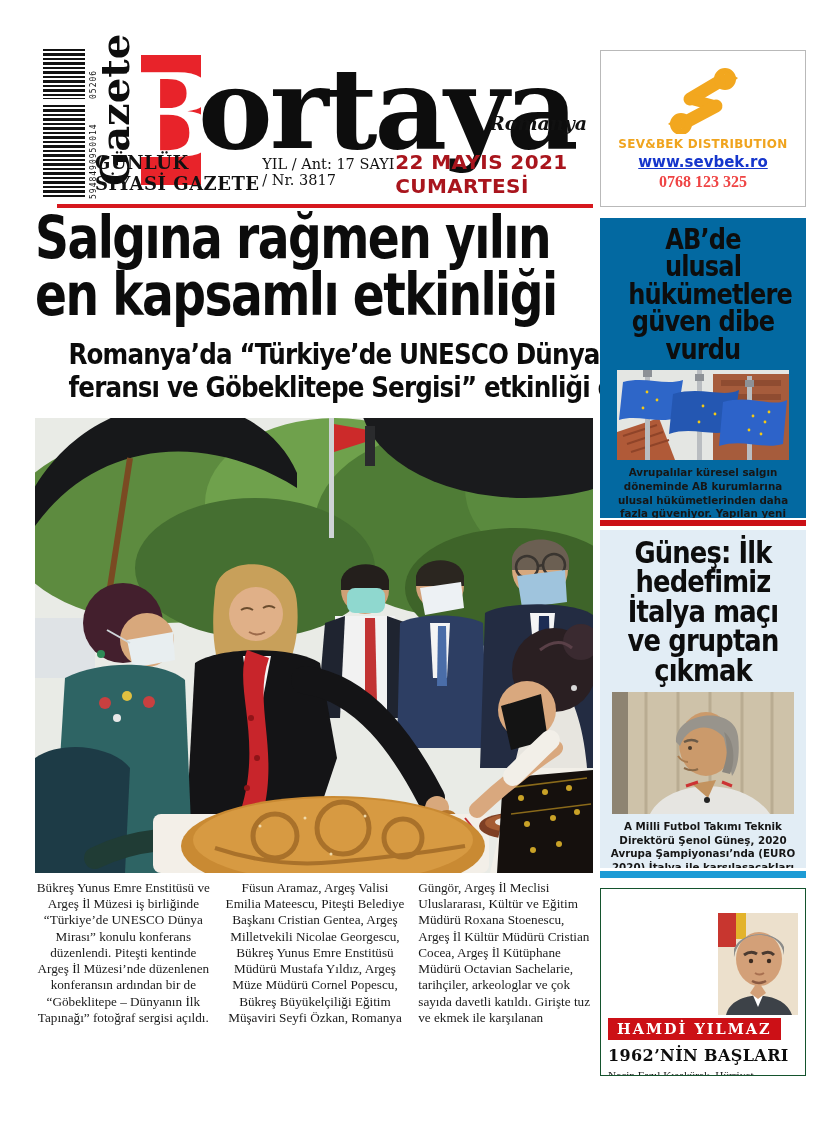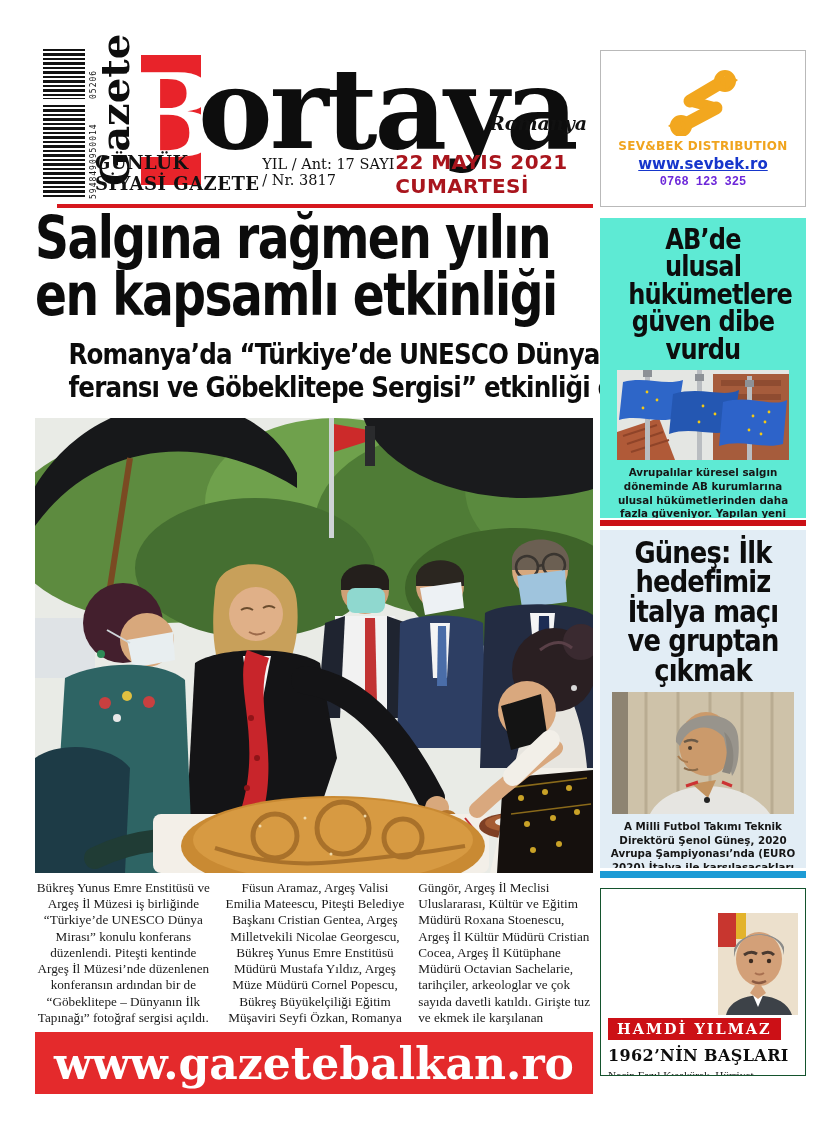--- a/index.html
+++ b/index.html
@@ -56,23 +56,23 @@
     display:flex; align-items:center; justify-content:center; }
   .banner span { font-family:"DejaVu Serif", serif; font-weight:bold; font-size:44px; color:#fff; letter-spacing:0px; }
 
   
   .ad-box { position:absolute; left:600px; top:50px; width:206px; height:157px; border:1px solid #b9b9b9;
     display:flex; flex-direction:column; align-items:center; justify-content:center; gap:2px; background:#fff; }
   .ad-name { font-family:"DejaVu Sans", sans-serif; font-weight:bold; font-size:13px; color:#f0a41e;
     letter-spacing:0.3px; white-space:nowrap; transform:scaleX(0.92); }
   .ad-url { font-family:"DejaVu Sans", sans-serif; font-weight:bold; font-size:15px; color:#1636cc;
     text-decoration:underline; }
-  .ad-phone { font-family:Liberation Mono, monospace; font-weight:bold; font-size:12px; color:#6d28d9; }
-
-  .rail-art1 { position:absolute; left:600px; top:218px; width:206px; height:300px; background:#5eead4;
+  .ad-phone { font-family:Liberation Serif, serif; font-weight:bold; font-size:16px; color:#ef4444; }
+
+  .rail-art1 { position:absolute; left:600px; top:218px; width:206px; height:300px; background:#0369a1;
     padding:6px 16px; overflow:hidden; }
   .rail-art2 { position:absolute; left:600px; top:530px; width:206px; height:338px; background:#e2edf5;
     padding:6px 8px; overflow:hidden; }
   .rail-hl { display:block; text-align:center; font-family:"DejaVu Sans", sans-serif; font-weight:bold;
     color:#0d0d0d; letter-spacing:-1px; line-height:0.98; transform:scaleX(0.86); transform-origin:50% 50%; }
   .rail-hl1 { font-size:28px; margin-top:2px; }
   .rail-hl2 { font-size:30px; margin-top:2px; }
   .rail-img { display:block; margin:7px auto 6px auto; }
   .rail-body { font-family:"DejaVu Sans", sans-serif; font-weight:bold; font-size:10.3px; line-height:1.33;
     color:#161616; text-align:center; }
@@ -248,23 +248,20 @@
       <path d="M515,322 C500,336 488,348 478,358" stroke="#f2efe8" stroke-width="20" fill="none" stroke-linecap="round"></path>
     </svg>
   </div>
 
   <div class="cols">
     <div class="col col-1">Bükreş Yunus Emre Enstitüsü ve Argeş İl Müzesi iş birliğinde “Türkiye’de UNESCO Dünya Mirası” konulu konferans düzenlendi. Piteşti kentinde Argeş İl Müzesi’nde düzenlenen konferansın ardından bir de “Göbeklitepe – Dünyanın İlk Tapınağı” fotoğraf sergisi açıldı. Etkinliğe Türkiye Cumhuriyeti Bükreş Büyükelçisi</div>
     <div class="col col-2">Füsun Aramaz, Argeş Valisi Emilia Mateescu, Piteşti Belediye Başkanı Cristian Gentea, Argeş Milletvekili Nicolae Georgescu, Bükreş Yunus Emre Enstitüsü Müdürü Mustafa Yıldız, Argeş Müze Müdürü Cornel Popescu, Bükreş Büyükelçiliği Eğitim Müşaviri Seyfi Özkan, Romanya Maarif Vakfı Direktörü Alparslan Ateş, TİAD Başkanı Güven</div>
     <div class="col col-3">Güngör, Argeş İl Meclisi Uluslararası, Kültür ve Eğitim Müdürü Roxana Stoenescu, Argeş İl Kültür Müdürü Cristian Cocea, Argeş İl Kütüphane Müdürü Octavian Sachelarie, tarihçiler, arkeologlar ve çok sayıda davetli katıldı. Girişte tuz ve ekmek ile karşılanan konuklar ardından konferans salonuna geçtiler. Sayfa 2’de</div>
   </div>
 
-  <div class="banner">
-    <span>www.gazetebalkan.ro</span>
-  </div>
 
   <div class="ad-box">
     <svg width="78" height="68" viewBox="0 0 78 68">
       <g stroke="#f2a71f" fill="none" stroke-linecap="round">
         <line x1="58" y1="14" x2="26" y2="33" stroke-width="13"></line>
         <line x1="26" y1="33" x2="52" y2="40" stroke-width="11"></line>
         <line x1="52" y1="40" x2="20" y2="57" stroke-width="13"></line>
         <circle cx="61" cy="13" r="8" stroke-width="6"></circle>
         <circle cx="17" cy="58" r="8" stroke-width="6"></circle>
       </g>

